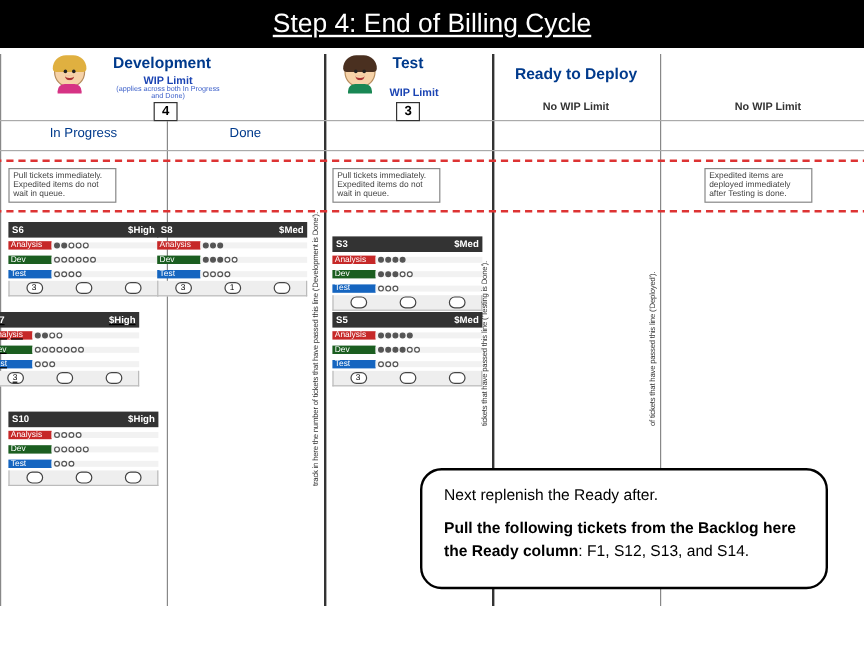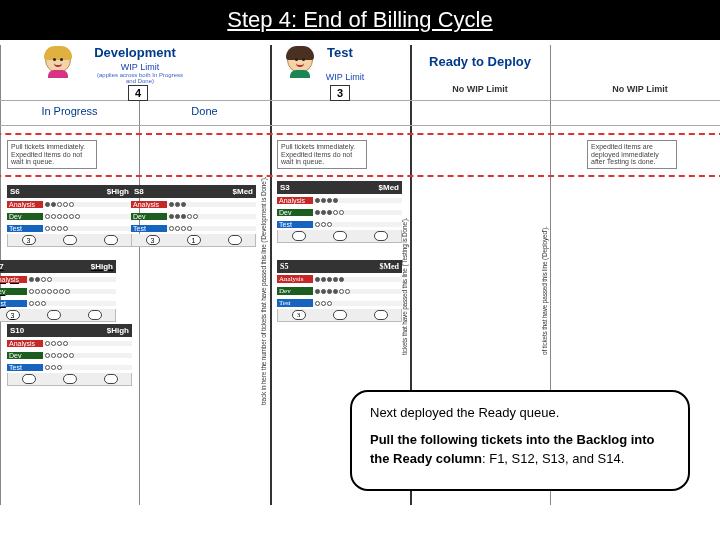--- a/index.html
+++ b/index.html
@@ -13,21 +13,21 @@
   
   .vline { position: absolute; top: 0; bottom: 0; width: 1px; background: #888; }
   .vline.thick { width: 2px; background: #333; }
 
   
   
 
   
   .col-header { position: absolute; top: 0; font-size: 13px; color: #003a8c; text-align: center; font-weight: bold; }
   .subhead { position: absolute; top: 60px; font-size: 11px; color: #003a8c; text-align: center; }
-  .wiplimit-lbl { position: absolute; font-size: 9px; color: #1b44b3; font-weight: normal; text-align: center; }
+  .wiplimit-lbl { position: absolute; font-size: 9px; color: #1b44b3; font-weight: bold; text-align: center; }
   .wip-box { position: absolute; border: 1px solid #333; background: #fff; font-size: 11px; font-weight: bold; text-align: center; padding: 1px 6px; min-width: 18px; }
   .nowip { position: absolute; font-size: 9px; color: #333; text-align: center; font-weight: bold; line-height: 1.1; }
 
   
   .avatar { position: absolute; width: 26px; height: 26px; border-radius: 50%; }
   .avatar .face { width: 100%; height: 100%; border-radius: 50%; background: #f6d2a8; border: 1px solid #b58b5c; position: relative; }
   .avatar .hair { position: absolute; top: -2px; left: -2px; right: -2px; height: 14px; border-radius: 14px 14px 4px 4px; }
   .eye { position: absolute; width: 3px; height: 3px; background: #222; border-radius: 50%; top: 10px; }
   .eye.l { left: 7px; } .eye.r { right: 7px; }
   .mouth { position: absolute; width: 8px; height: 4px; border-bottom: 2px solid #a33; border-radius: 0 0 8px 8px; left: 8px; top: 15px; }
@@ -199,21 +199,21 @@
               <span class="dot"></span>
             </div>
           </div>
         <div class="cfoot">
             <span class="pill">3</span>
             <span class="pill"></span>
             <span class="pill"></span>
           </div>
       </div>
 
-      <div class="card" style="left:52px; top:279px;">
+      <div class="card" style="left:52px; top:298px;">
         <div class="chdr">
             <span>S10</span>
             <span>$High</span>
           </div>
         <div class="row an">
             <div class="tag">Analysis</div>
             <div class="track">
               <span class="dot"></span>
               <span class="dot"></span>
               <span class="dot"></span>
@@ -277,21 +277,21 @@
               <span class="dot"></span>
             </div>
           </div>
         <div class="cfoot">
             <span class="pill">3</span>
             <span class="pill">1</span>
             <span class="pill"></span>
           </div>
       </div>
 
-      <div class="card" style="left:322px; top:136px;">
+      <div class="card" style="left:322px; top:152px;">
         <div class="chdr">
             <span>S3</span>
             <span>$Med</span>
           </div>
         <div class="row an">
             <div class="tag">Analysis</div>
             <div class="track">
               <span class="dot f"></span>
               <span class="dot f"></span>
               <span class="dot f"></span>
@@ -316,21 +316,21 @@
               <span class="dot"></span>
             </div>
           </div>
         <div class="cfoot">
             <span class="pill"></span>
             <span class="pill"></span>
             <span class="pill"></span>
           </div>
       </div>
 
-      <div class="card" style="left:322px; top:215px;font-family:Liberation Serif, serif;">
+      <div class="card" style="left:322px; top:215px;">
         <div class="chdr">
             <span>S5</span>
             <span>$Med</span>
           </div>
         <div class="row an">
             <div class="tag">Analysis</div>
             <div class="track">
               <span class="dot f"></span>
               <span class="dot f"></span>
               <span class="dot f"></span>
@@ -364,18 +364,18 @@
           </div>
       </div>
 
       <div class="sideways" style="left:305px; top:200px; height:160px;">track in here the number of tickets that have passed this line ('Development is Done').</div>
       <div class="sideways" style="left:446px; top:200px; height:110px;">tickets that have passed this line ('Testing is Done').</div>
       <div class="sideways" style="left:586px; top:200px; height:110px;">of tickets that have passed this line ('Deployed').</div>
 
     </div>
 
     <div class="callout" style="left:350px; top:350px;">
-      <p>Next deployed the Ready queue.</p>
-      <p><b><span>Pull the following tickets into the Backlog into the Ready column</span></b><span>: F1, S12, S13, and S14.</span></p>
+      <p>Next replenish the Ready after.</p>
+      <p><b><span>Pull the following tickets from the Backlog here the Ready column</span></b><span>: F1, S12, S13, and S14.</span></p>
     </div>
 
   </div>
 </div>
 
 </body></html>

